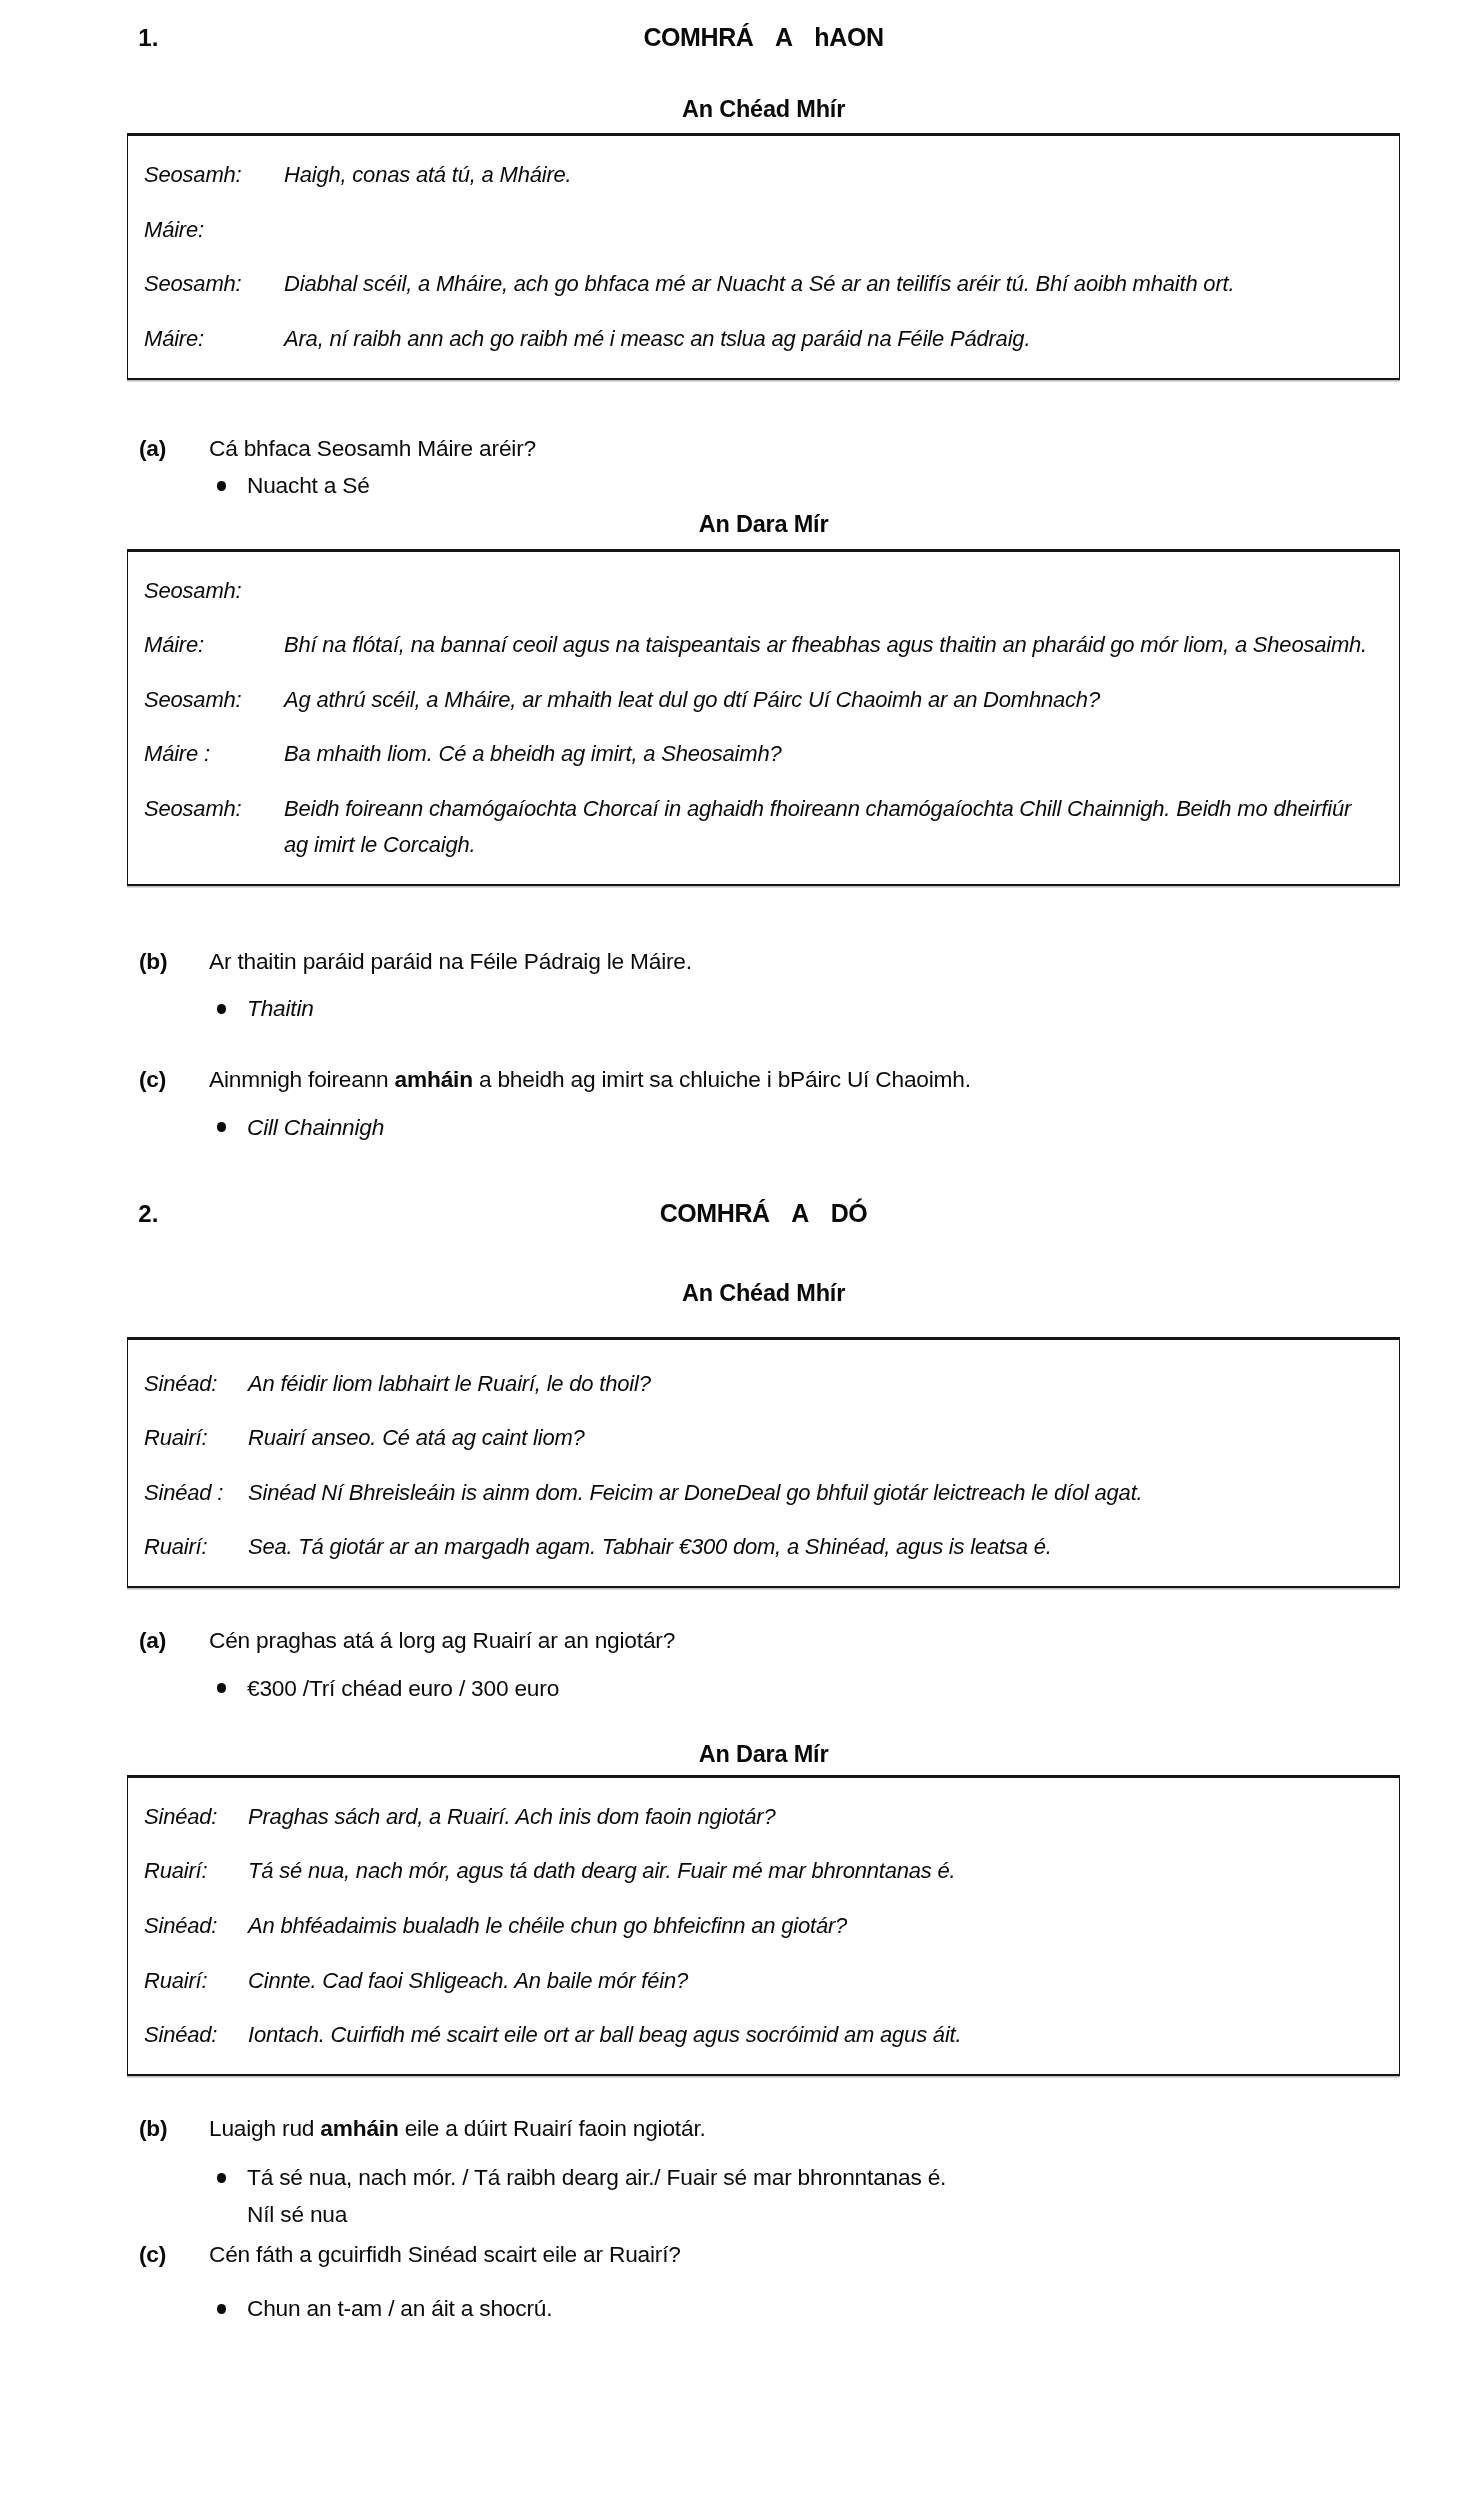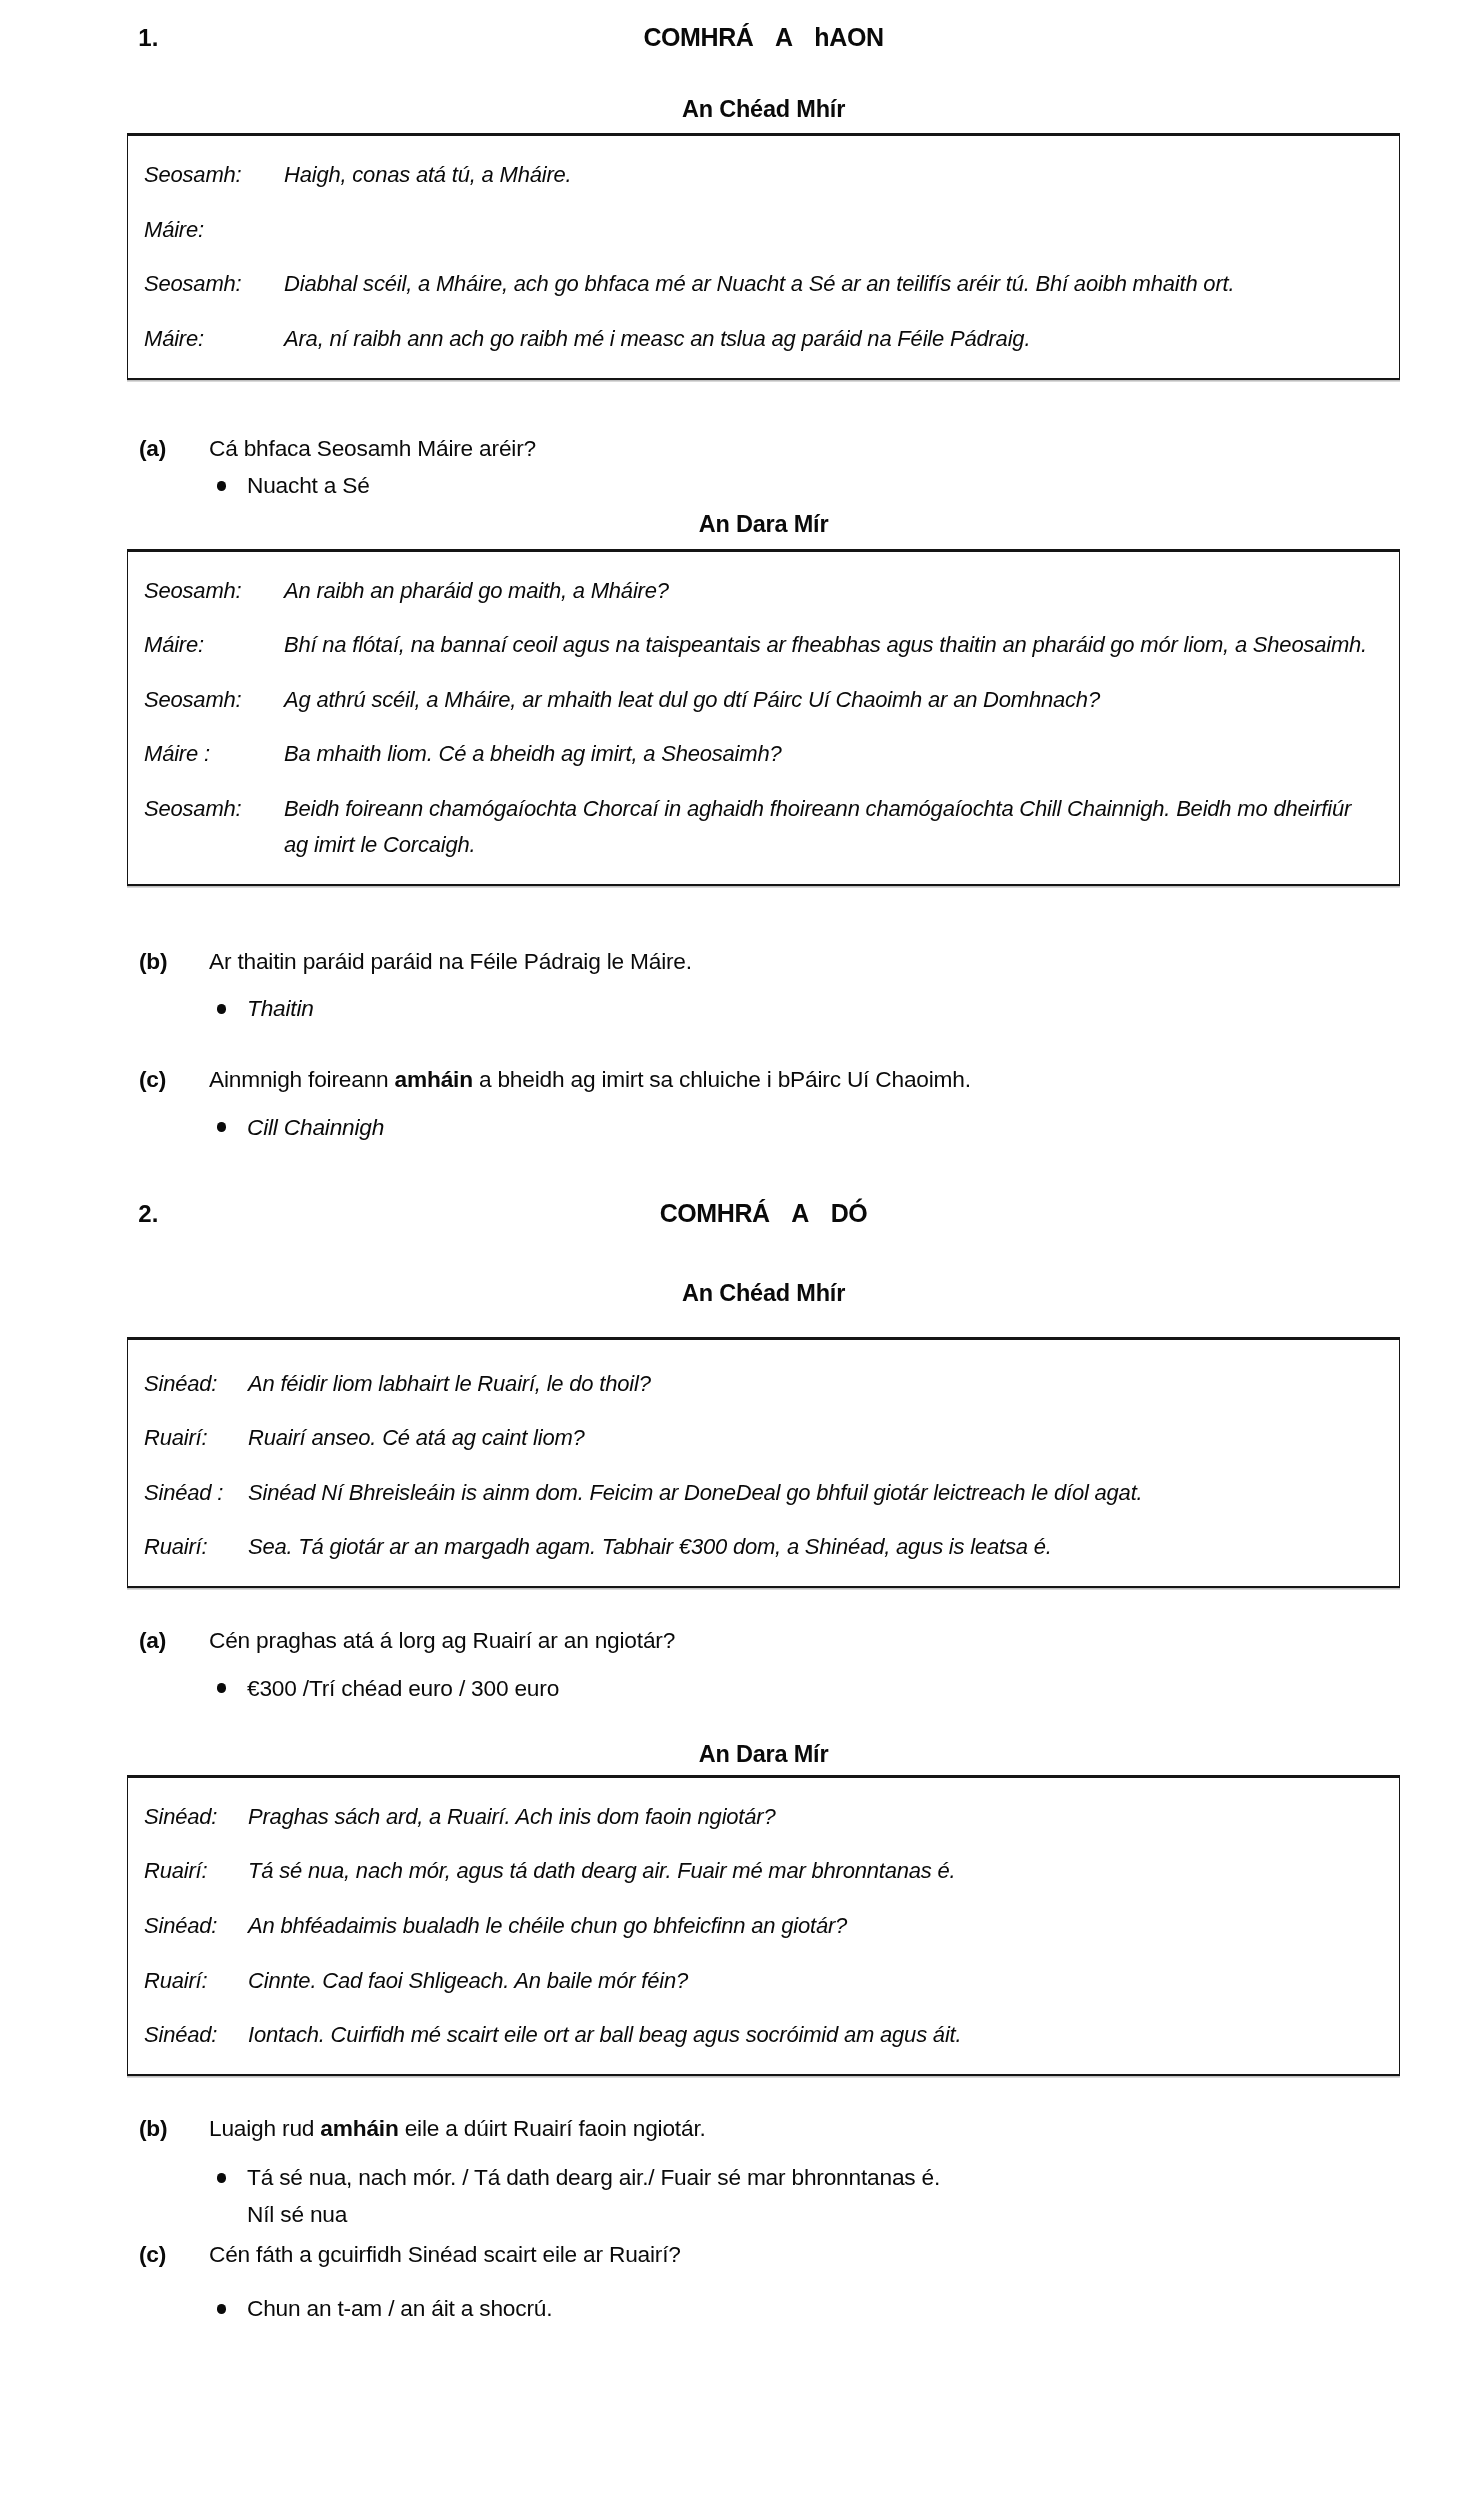--- a/index.html
+++ b/index.html
@@ -116,21 +116,20 @@
   </div>
   <div class="mt2">
     <div class="bullet"><span>Nuacht a Sé</span></div>
   </div>
 
   <div class="mir mt2">An Dara Mír</div>
 
   <div class="dbox mt8">
     <div class="dline">
       <span class="sp">Seosamh:</span>
-      <span class="dt">An raibh an pharáid go maith, a Mháire?</span>
     </div>
     <div class="dline">
       <span class="sp">Máire:</span>
       <span class="dt">Bhí na flótaí, na bannaí ceoil agus na taispeantais ar fheabhas agus thaitin an pharáid go mór liom, a Sheosaimh.</span>
     </div>
     <div class="dline">
       <span class="sp">Seosamh:</span>
       <span class="dt">Ag athrú scéil, a Mháire, ar mhaith leat dul go dtí Páirc Uí Chaoimh ar an Domhnach?</span>
     </div>
     <div class="dline">
@@ -217,21 +216,21 @@
       <span class="dt">Iontach. Cuirfidh mé scairt eile ort ar ball beag agus socróimid am agus áit.</span>
     </div>
   </div>
 
   <div class="q mt42">
     <span class="ql">(b)</span>
     <span class="qt"><span>Luaigh rud </span><span class="qb">amháin</span><span> eile a dúirt Ruairí faoin ngiotár.</span></span>
   </div>
   <div class="mt16">
     <div class="bullet">
-      <span>Tá sé nua, nach mór. / Tá dath dearg air./ Fuair sé mar bhronntanas é.</span>
+      <span>Tá sé nua, nach mór. / Tá raibh dearg air./ Fuair sé mar bhronntanas é.</span>
       <div>Níl sé nua</div>
     </div>
   </div>
 
   <div class="q mt4">
     <span class="ql">(c)</span>
     <span class="qt"><span>Cén fáth a gcuirfidh Sinéad scairt eile ar Ruairí?</span><span class="qb"></span><span></span></span>
   </div>
   <div class="mt22">
     <div class="bullet"><span>Chun an t-am / an áit a shocrú.</span></div>

